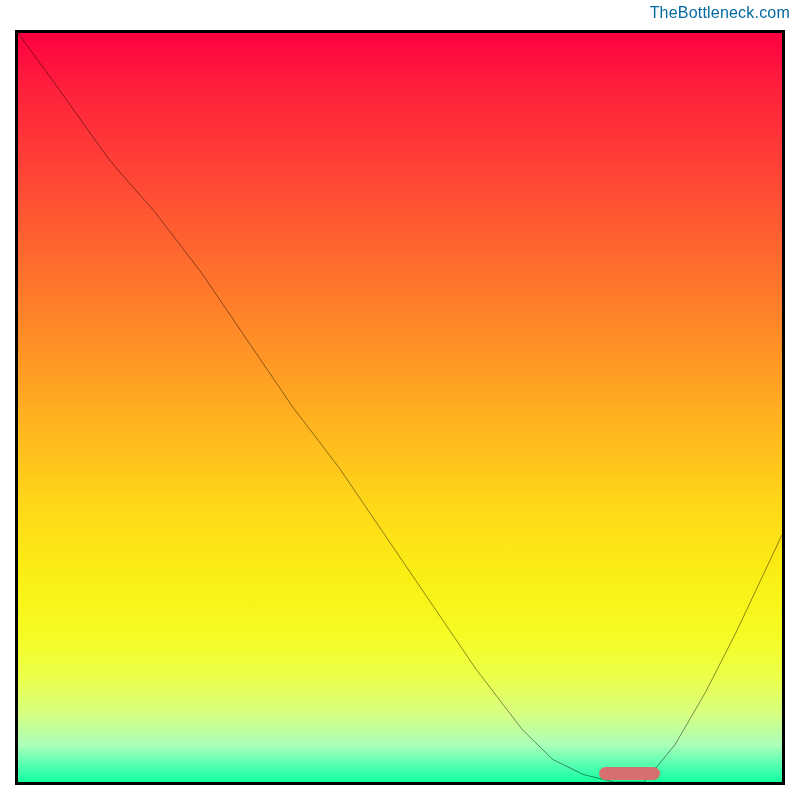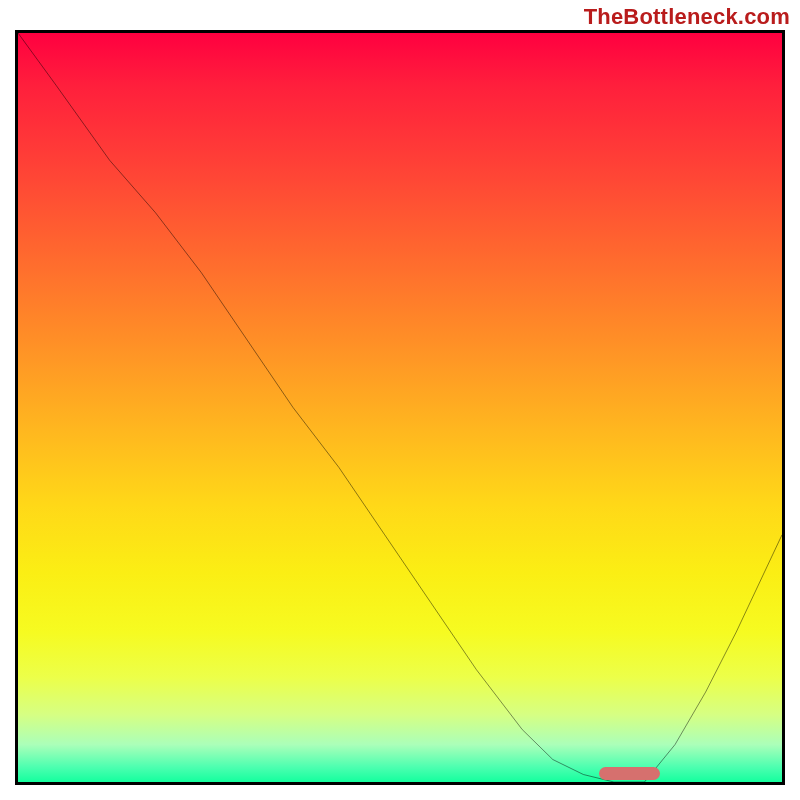--- a/index.html
+++ b/index.html
@@ -13,23 +13,23 @@
   }
   .page {
     position: relative;
     width: 800px;
     height: 800px;
   }
   .watermark {
     position: absolute;
     top: 4px;
     right: 10px;
-    font-size: 22px;
-    font-weight: 700;
-    color: #b91c1c;
+    font-size: 16px;
+    font-weight: 400;
+    color: #0369a1;
     letter-spacing: 0.2px;
   }
   .plot-frame {
     position: absolute;
     left: 15px;
     top: 30px;
     width: 770px;
     height: 755px;
     border: 3px solid #000;
     box-sizing: border-box;

